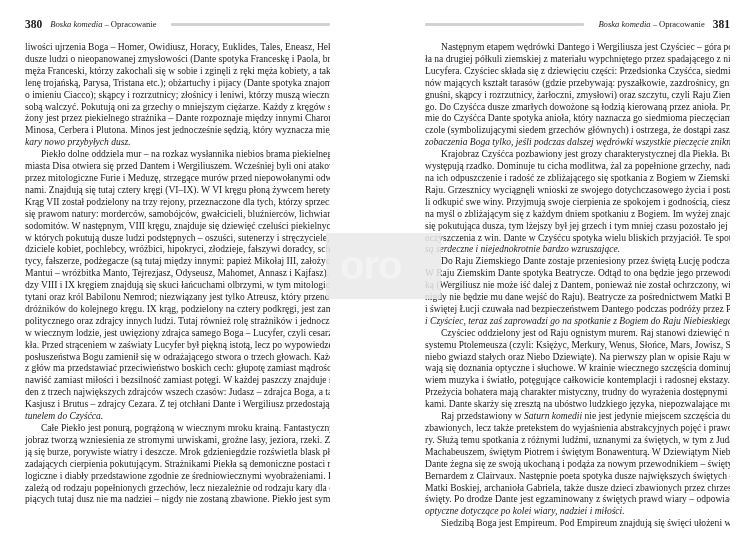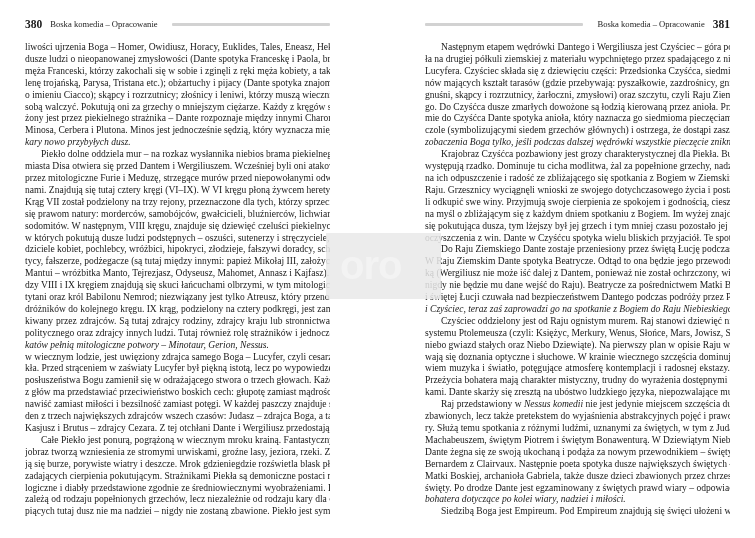--- a/index.html
+++ b/index.html
@@ -17,21 +17,21 @@
   .running-head {
     position: absolute; top: 17px; height: 14px;
     display: flex; align-items: center;
     font-size: 8.6px; white-space: nowrap;
   }
   .left .running-head { left: 25px; width: 305px; }
   .right .running-head { left: 47px; width: 305px; justify-content: flex-end; }
   .page-num { font-weight: bold; font-size: 11.5px; }
   .left .page-num { margin-right: 8px; }
   .right .page-num { margin-left: 8px; text-align: right; }
-  .title { }
+  .title { font-style: italic; }
   .sep { margin: 0 2px; }
   .rule {
     flex: 1; height: 3px; background: #d2d2d2; border-radius: 1px;
   }
   .left .rule { margin-left: 14px; }
   .right .rule { margin-right: 14px; }
   .body-text {
     position: absolute; top: 41px;
     font-size: 9.55px; line-height: 11.9px;
     text-align: justify; hyphens: none;
@@ -79,30 +79,29 @@
       <span class="line">Krąg VII został podzielony na trzy rejony, przeznaczone dla tych, którzy sprzeciwili</span>
       <span class="line">się prawom natury: morderców, samobójców, gwałcicieli, bluźnierców, lichwiarzy,</span>
       <span class="line">sodomitów. W następnym, VIII kręgu, znajduje się dziewięć czeluści piekielnych,</span>
       <span class="line">w których pokutują dusze ludzi podstępnych – oszuści, sutenerzy i stręczyciele, uwo-</span>
       <span class="line">dziciele kobiet, pochlebcy, wróżbici, hipokryci, złodzieje, fałszywi doradcy, schizma-</span>
       <span class="line">tycy, fałszerze, podżegacze (są tutaj między innymi: papież Mikołaj III, założycielka</span>
       <span class="line">Mantui – wróżbitka Manto, Tejrezjasz, Odyseusz, Mahomet, Annasz i Kajfasz). Mię-</span>
       <span class="line">dzy VIII i IX kręgiem znajdują się skuci łańcuchami olbrzymi, w tym mitologiczni</span>
       <span class="line">tytani oraz król Babilonu Nemrod; niezwiązany jest tylko Atreusz, który przenosi po-</span>
       <span class="line">dróżników do kolejnego kręgu. IX krąg, podzielony na cztery podkręgi, jest zamiesz-</span>
-      <span class="line">kiwany przez zdrajców. Są tutaj zdrajcy rodziny, zdrajcy kraju lub stronnictwa</span>
       <span class="line">politycznego oraz zdrajcy innych ludzi. Tutaj również rolę strażników i jednocześnie</span>
-      <span class="line last">katów pełnią mitologiczne potwory – Minotaur, Gerion, Nessus.</span>
       <span class="line">w wiecznym lodzie, jest uwięziony zdrajca samego Boga – Lucyfer, czyli cesarz Pie-</span>
       <span class="line">kła. Przed strąceniem w zaświaty Lucyfer był piękną istotą, lecz po wypowiedzeniu</span>
       <span class="line">posłuszeństwa Bogu zamienił się w odrażającego stwora o trzech głowach. Każda</span>
       <span class="line">z głów ma przedstawiać przeciwieństwo boskich cech: głupotę zamiast mądrości, nie-</span>
       <span class="line">nawiść zamiast miłości i bezsilność zamiast potęgi. W każdej paszczy znajduje się je-</span>
       <span class="line">den z trzech największych zdrajców wszech czasów: Judasz – zdrajca Boga, a także</span>
       <span class="line">Kasjusz i Brutus – zdrajcy Cezara. Z tej otchłani Dante i Wergiliusz przedostają się</span>
+      <span class="line last">tunelem do Czyśćca.</span>
       <span class="line ind">Całe Piekło jest ponurą, pogrążoną w wiecznym mroku krainą. Fantastyczny kra-</span>
       <span class="line">jobraz tworzą wzniesienia ze stromymi urwiskami, groźne lasy, jeziora, rzeki. Zdarza-</span>
       <span class="line">ją się burze, porywiste wiatry i deszcze. Mrok gdzieniegdzie rozświetla blask płomieni,</span>
       <span class="line">zadających cierpienia pokutującym. Strażnikami Piekła są demoniczne postaci mito-</span>
       <span class="line">logiczne i diabły przedstawione zgodnie ze średniowiecznymi wyobrażeniami. Kary</span>
       <span class="line">zależą od rodzaju popełnionych grzechów, lecz niezależnie od rodzaju kary dla cier-</span>
       <span class="line">piących tutaj dusz nie ma nadziei – nigdy nie zostaną zbawione. Piekło jest symbolem</span>
     </div>
 </div>
 
@@ -125,41 +124,42 @@
       <span class="line">czole (symbolizującymi siedem grzechów głównych) i ostrzega, że dostąpi zaszczytu</span>
       <span class="line last">zobaczenia Boga tylko, jeśli podczas dalszej wędrówki wszystkie pieczęcie znikną.</span>
       <span class="line ind">Krajobraz Czyśćca pozbawiony jest grozy charakterystycznej dla Piekła. Burze</span>
       <span class="line">występują rzadko. Dominuje tu cicha modlitwa, żal za popełnione grzechy, nadzieja</span>
       <span class="line">na ich odpuszczenie i radość ze zbliżającego się spotkania z Bogiem w Ziemskim</span>
       <span class="line">Raju. Grzesznicy wyciągnęli wnioski ze swojego dotychczasowego życia i postanowi-</span>
       <span class="line">li odkupić swe winy. Przyjmują swoje cierpienia ze spokojem i godnością, ciesząc się</span>
       <span class="line">na myśl o zbliżającym się z każdym dniem spotkaniu z Bogiem. Im wyżej znajduje</span>
       <span class="line">się pokutująca dusza, tym lżejszy był jej grzech i tym mniej czasu pozostało jej do</span>
       <span class="line">oczyszczenia z win. Dante w Czyśćcu spotyka wielu bliskich przyjaciół. Te spotkania</span>
+      <span class="line last">są serdeczne i niejednokrotnie bardzo wzruszające.</span>
       <span class="line ind">Do Raju Ziemskiego Dante zostaje przeniesiony przez świętą Łucję podczas snu.</span>
       <span class="line">W Raju Ziemskim Dante spotyka Beatrycze. Odtąd to ona będzie jego przewodnicz-</span>
       <span class="line">ką (Wergiliusz nie może iść dalej z Dantem, ponieważ nie został ochrzczony, więc</span>
       <span class="line">nigdy nie będzie mu dane wejść do Raju). Beatrycze za pośrednictwem Matki Boskiej</span>
       <span class="line">i świętej Łucji czuwała nad bezpieczeństwem Dantego podczas podróży przez Piekło</span>
       <span class="line last">i Czyściec, teraz zaś zaprowadzi go na spotkanie z Bogiem do Raju Niebieskiego.</span>
       <span class="line ind">Czyściec oddzielony jest od Raju ognistym murem. Raj stanowi dziewięć niebios</span>
       <span class="line">systemu Ptolemeusza (czyli: Księżyc, Merkury, Wenus, Słońce, Mars, Jowisz, Saturn,</span>
       <span class="line">niebo gwiazd stałych oraz Niebo Dziewiąte). Na pierwszy plan w opisie Raju wysu-</span>
       <span class="line">wają się doznania optyczne i słuchowe. W krainie wiecznego szczęścia dominują bo-</span>
-      <span class="line">wiem muzyka i światło, potęgujące atmosferę kontemplacji i radosnej ekstazy.</span>
+      <span class="line">wiem muzyka i światło, potęgujące całkowicie kontemplacji i radosnej ekstazy.</span>
       <span class="line">Przeżycia bohatera mają charakter mistyczny, trudny do wyrażenia dostępnymi środ-</span>
       <span class="line">kami. Dante skarży się zresztą na ubóstwo ludzkiego języka, niepozwalające mu</span>
-      <span class="line ind">Raj przedstawiony w <em>Nessus komedii</em> nie jest jedynie miejscem szczęścia dusz</span>
+      <span class="line ind">Raj przedstawiony w <em>Saturn komedii</em> nie jest jedynie miejscem szczęścia dusz</span>
       <span class="line">zbawionych, lecz także pretekstem do wyjaśnienia abstrakcyjnych pojęć i prawd wia-</span>
       <span class="line">ry. Służą temu spotkania z różnymi ludźmi, uznanymi za świętych, w tym z Judą</span>
       <span class="line">Machabeuszem, świętym Piotrem i świętym Bonawenturą. W Dziewiątym Niebie</span>
       <span class="line">Dante żegna się ze swoją ukochaną i podąża za nowym przewodnikiem – świętym</span>
       <span class="line">Bernardem z Clairvaux. Następnie poeta spotyka dusze największych świętych –</span>
       <span class="line">Matki Boskiej, archanioła Gabriela, także dusze dzieci zbawionych przez chrzest</span>
       <span class="line">święty. Po drodze Dante jest egzaminowany z świętych prawd wiary – odpowiada na</span>
-      <span class="line last">bohatera dotyczące po kolei wiary, nadziei i miłości.</span>
+      <span class="line last">optyczne dotyczące po kolei wiary, nadziei i miłości.</span>
       <span class="line ind">Siedzibą Boga jest Empireum. Pod Empireum znajdują się święci ułożeni w Ró-</span>
     </div>
 </div>
 
 <div class="watermark">
   <span class="watermark-text">oro</span>
 </div>
 
 </body></html>

